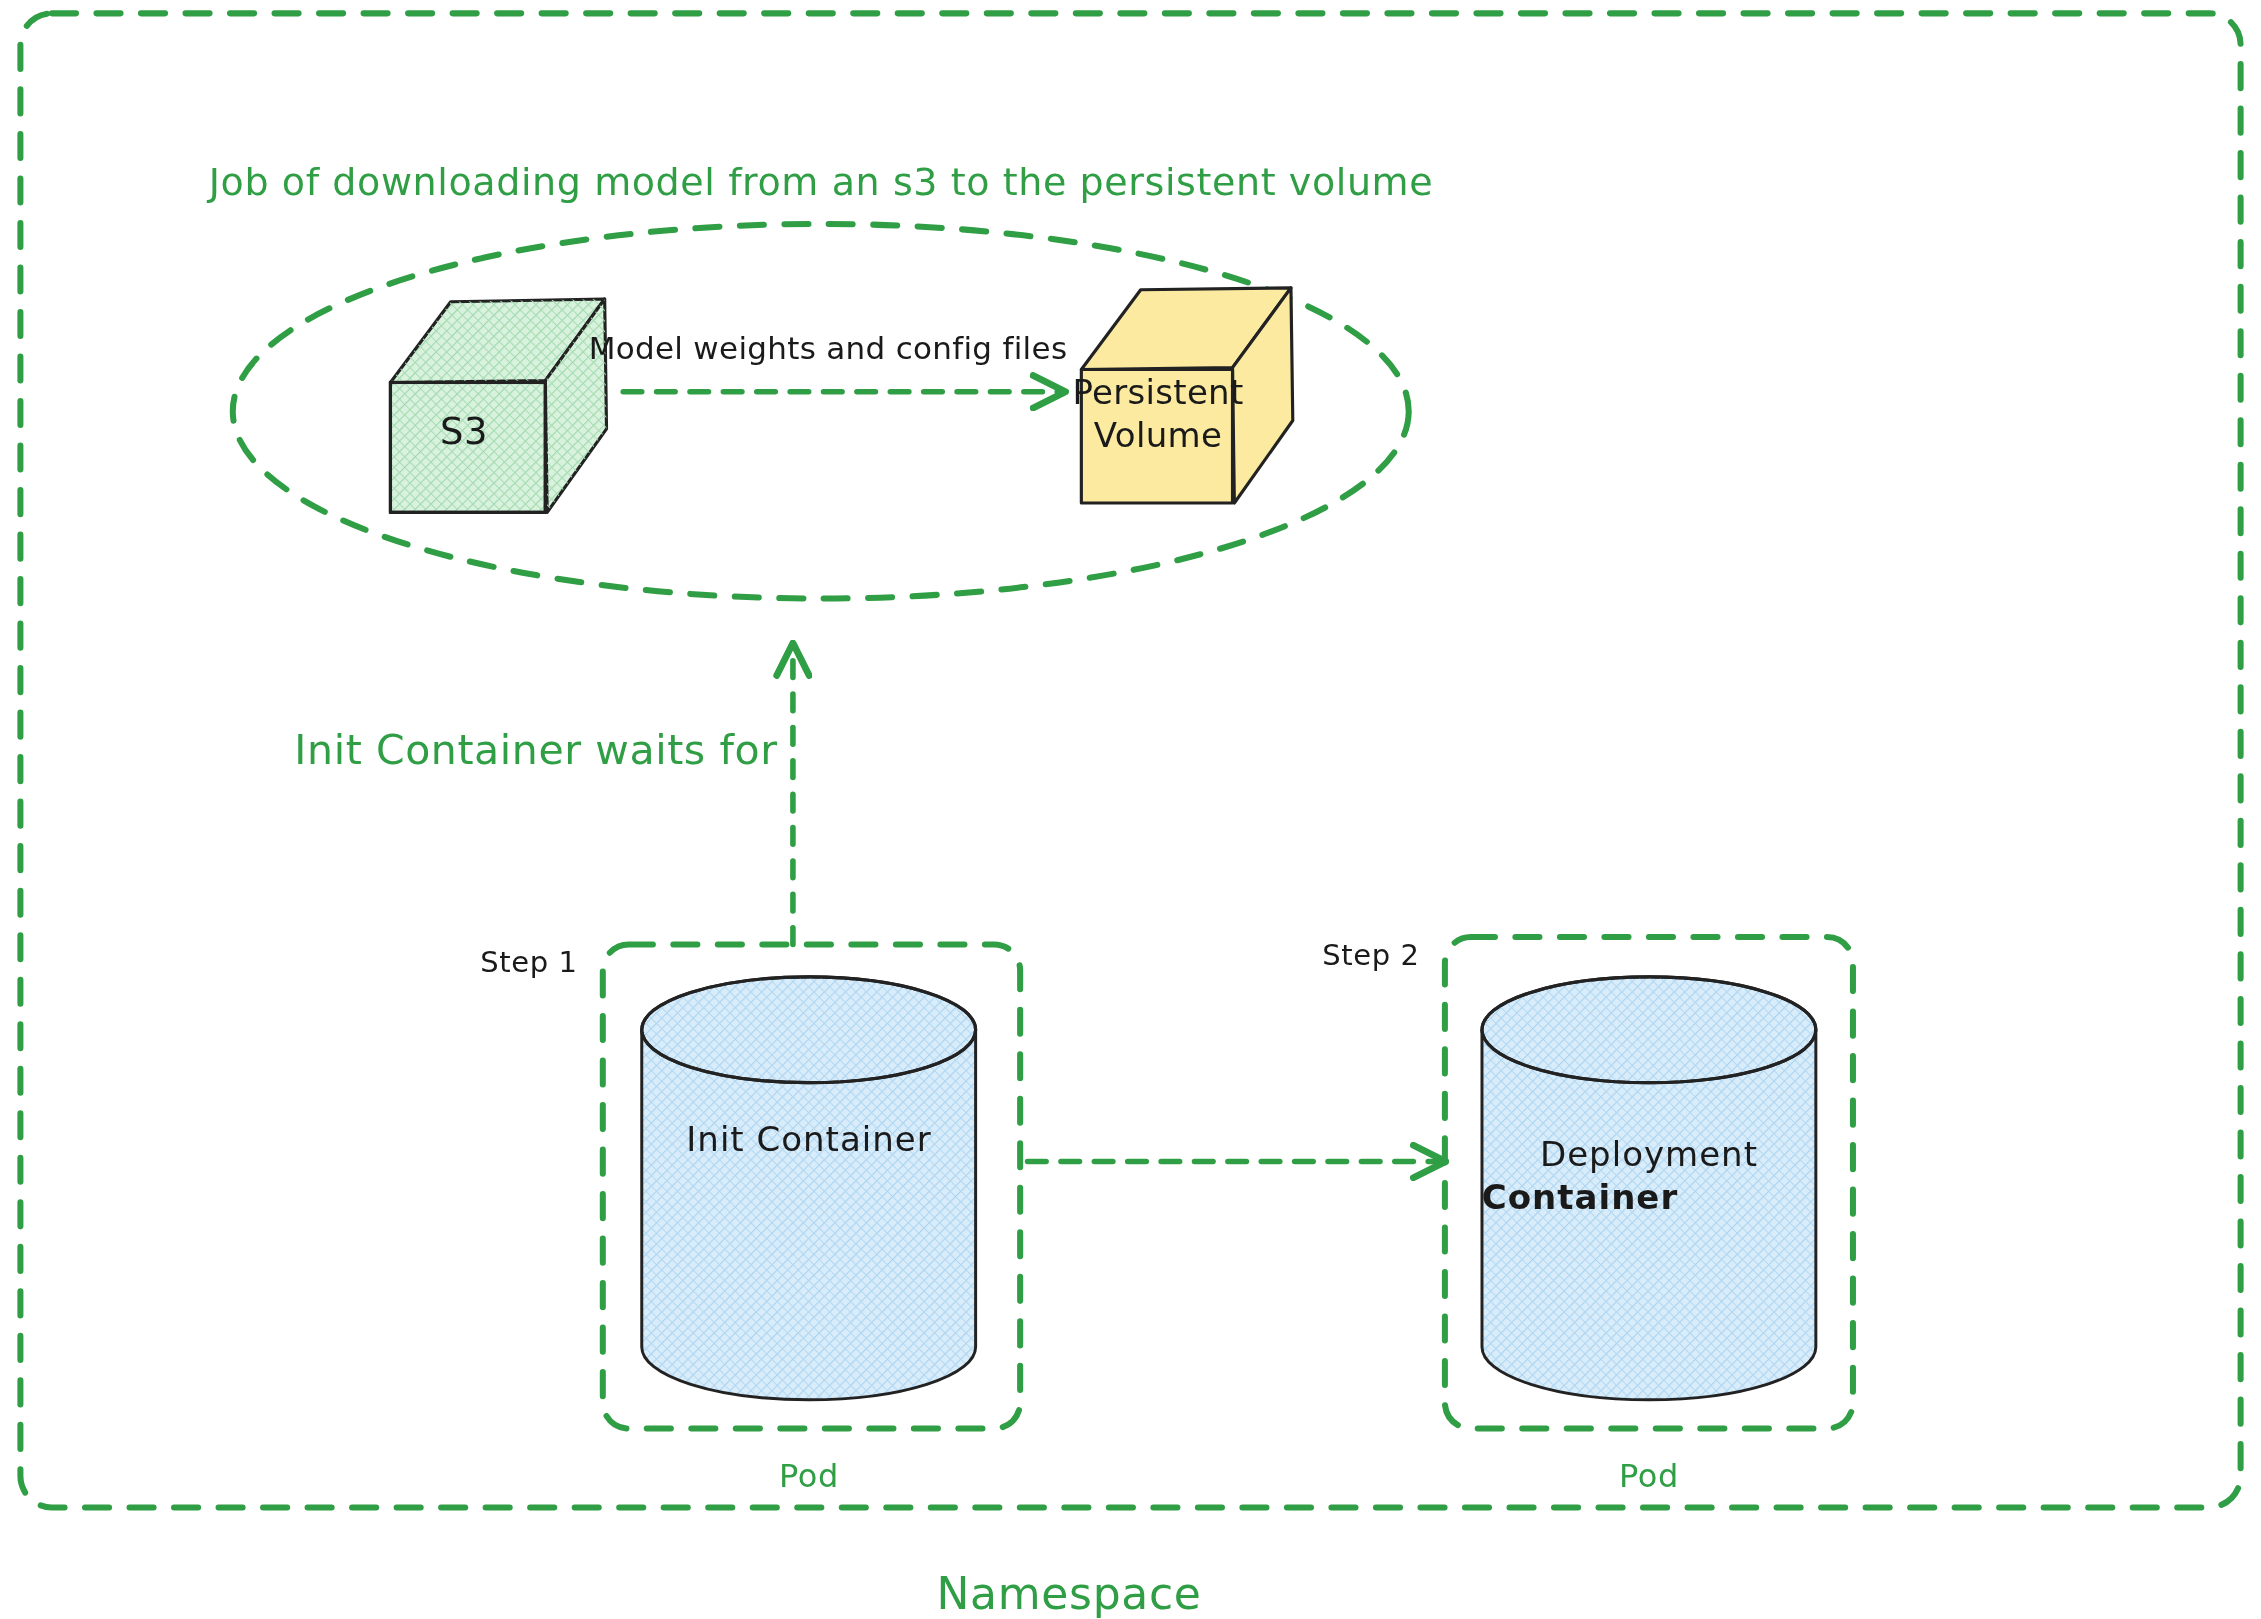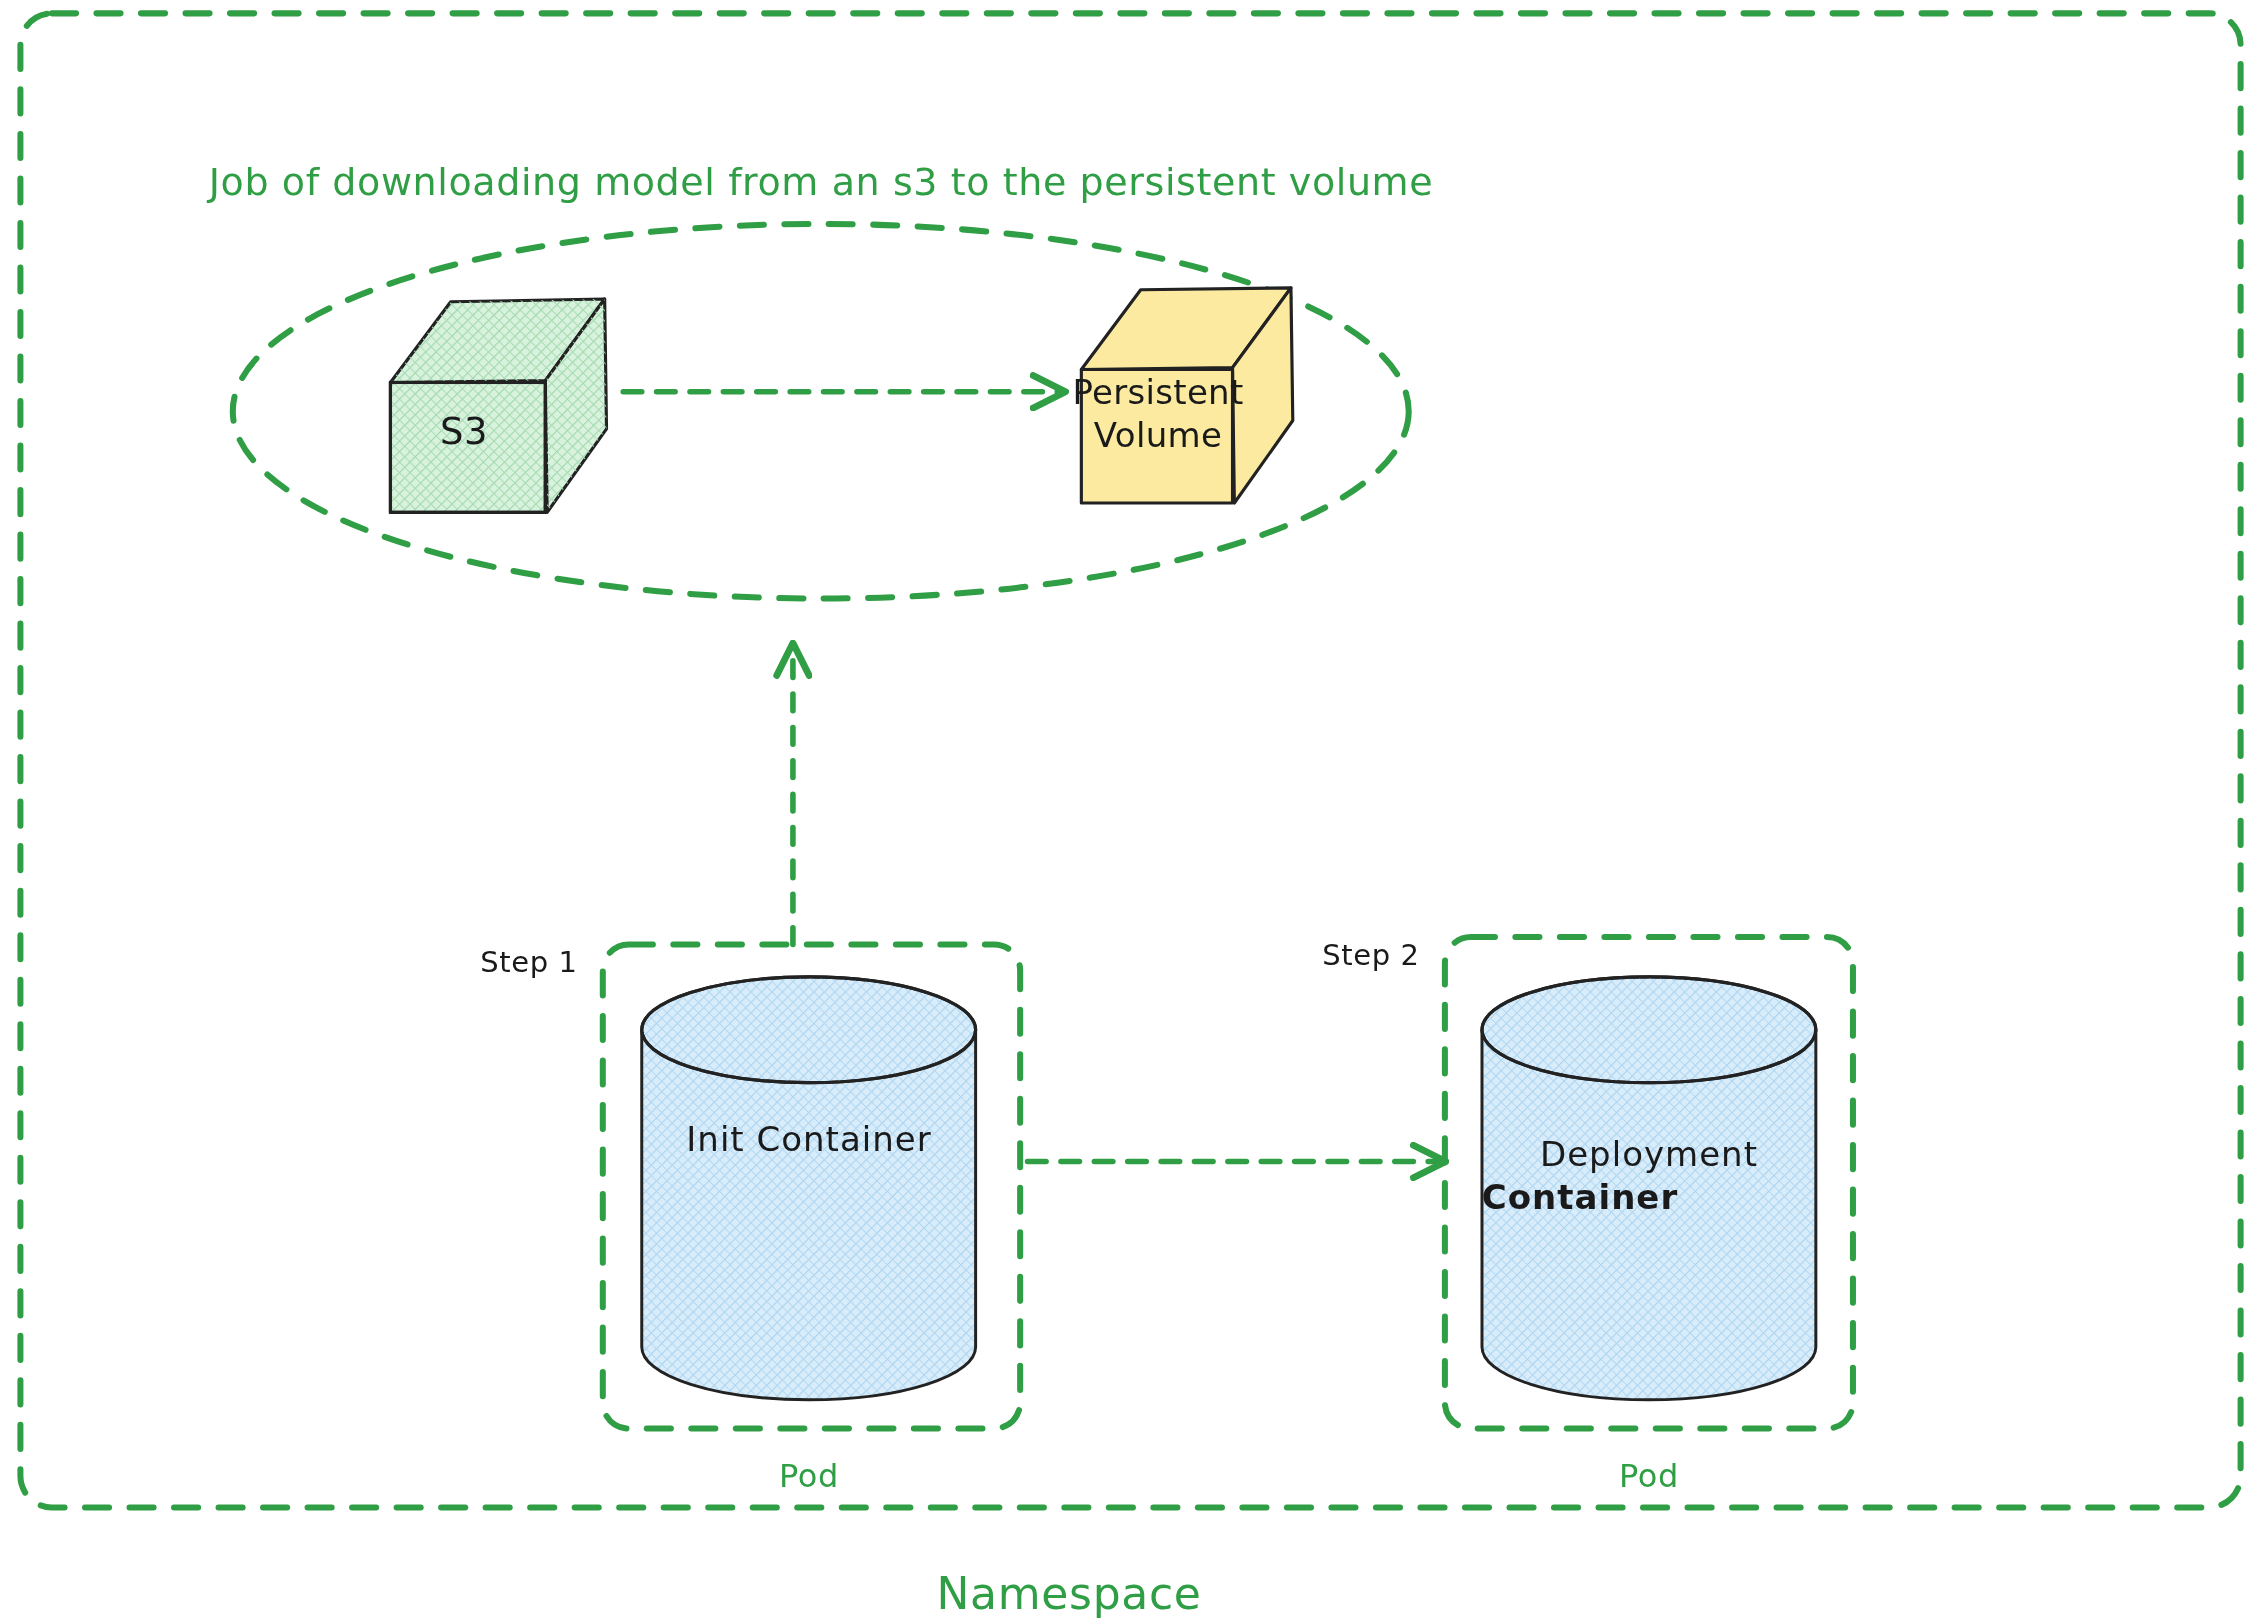--- a/index.html
+++ b/index.html
@@ -143,24 +143,26 @@
       <ellipse cx="1778" cy="1110" rx="180" ry="57" fill="url(#hatch-blue)" stroke="#222" stroke-width="3.4"></ellipse>
       <ellipse cx="1778" cy="1110" rx="180" ry="57" fill="url(#hatch-blue2)" stroke="none"></ellipse>
       <ellipse cx="1778" cy="1110" rx="180" ry="57" fill="none" stroke="#222" stroke-width="3.4"></ellipse>
     </g>
   </svg>
 
   <div class="txt green-hand t-title center" style="left:821px; top:158px;">Job of downloading model from an s3 to the persistent volume</div>
 
   <div class="txt black-hand t-cubelbl center" style="left:464px; top:408px;">S3</div>
 
+  <div class="txt black-hand t-edgelbl center" style="left:828px; top:329px;">Model weights and config files</div>
 
   <div class="txt black-hand t-pvlbl center" style="left:1158px; top:371px;">Persistent</div>
   <div class="txt black-hand t-pvlbl center" style="left:1158px; top:414px;">Volume</div>
 
+  <div class="txt green-hand t-waits center" style="left:536px; top:724px;">Init Container waits for</div>
 
   <div class="txt black-hand t-step center" style="left:529px; top:944px;">Step 1</div>
 
   <div class="txt black-hand t-cyl center" style="left:809px; top:1118px;">Init Container</div>
 
   <div class="txt green-hand t-pod center" style="left:809px; top:1456px;">Pod</div>
 
   <div class="txt black-hand t-step center" style="left:1371px; top:937px;">Step 2</div>
 
   <div class="txt black-hand t-cyl center" style="left:1649px; top:1133px;">Deployment</div>

